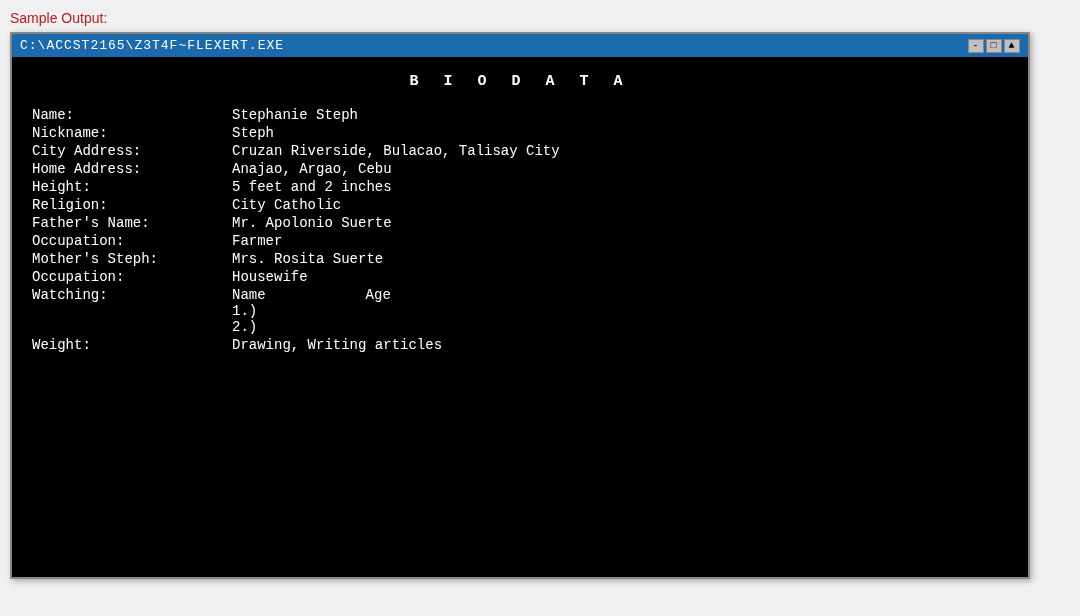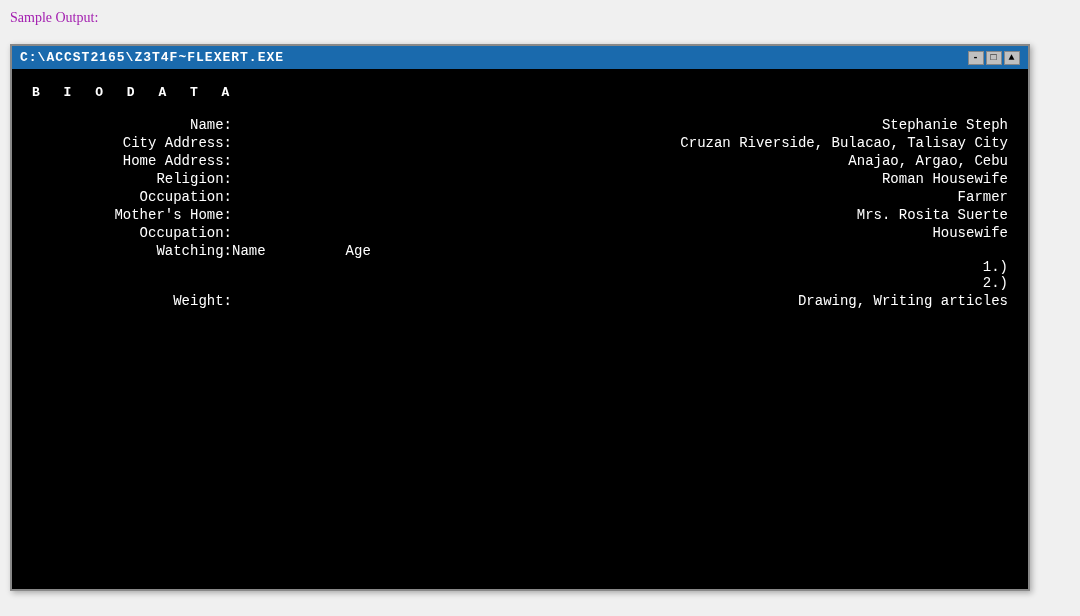--- a/index.html
+++ b/index.html
@@ -12,37 +12,36 @@
       background: #f0f0f0;
       font-family: Arial, sans-serif;
       display: flex;
       flex-direction: column;
       align-items: flex-start;
       padding: 10px;
     }
 
     .sample-label {
       font-size: 14px;
-      color: #a21caf;
-      margin-bottom: 18px;
-      font-family: Liberation Serif, serif;
+      color: #b91c1c;
+      margin-bottom: 6px;
     }
 
     .window-wrapper {
       width: 1020px;
       border: 2px solid #888;
       box-shadow: 2px 2px 6px rgba(0,0,0,0.3);
     }
 
     .title-bar {
       background: #1a6aad;
       color: white;
       font-family: 'Courier New', Courier, monospace;
       font-size: 13px;
-      font-weight: bold;
+      font-weight: normal;
       padding: 4px 8px;
       display: flex;
       justify-content: space-between;
       align-items: center;
       letter-spacing: 1px;
     }
 
     .title-bar-controls {
       display: flex;
       gap: 2px;
@@ -65,30 +64,30 @@
     .terminal {
       background: #000;
       color: #fff;
       font-family: 'Courier New', Courier, monospace;
       font-size: 14px;
       padding: 16px 20px 40px 20px;
       min-height: 520px;
     }
 
     .terminal-title {
+      text-align: center;
       letter-spacing: 8px;
       font-weight: bold;
       margin-bottom: 16px;
-      font-size: 13px;
+      font-size: 15px;
     }
 
     .biodata-table {
       width: 100%;
       border-collapse: collapse;
-      text-align: right;
     }
 
     .biodata-table td {
       padding: 1px 0;
       vertical-align: top;
       font-family: 'Courier New', Courier, monospace;
       font-size: 14px;
       color: #fff;
     }
 
@@ -119,49 +118,61 @@
   <div class="terminal">
     <div class="terminal-title">B I O D A T A</div>
 
     <table class="biodata-table">
       <tbody id="fields-body">
       <tr>
             <td class="label-col">Name:</td>
             <td class="value-col">Stephanie Steph</td>
           </tr>
           <tr>
+            <td class="label-col">Nickname:</td>
+            <td class="value-col">Steph</td>
+          </tr>
+          <tr>
             <td class="label-col">City Address:</td>
             <td class="value-col">Cruzan Riverside, Bulacao, Talisay City</td>
           </tr>
           <tr>
             <td class="label-col">Home Address:</td>
             <td class="value-col">Anajao, Argao, Cebu</td>
           </tr>
           <tr>
+            <td class="label-col">Height:</td>
+            <td class="value-col">5 feet and 2 inches</td>
+          </tr>
+          <tr>
             <td class="label-col">Religion:</td>
-            <td class="value-col">Roman Housewife</td>
+            <td class="value-col">City Catholic</td>
+          </tr>
+          <tr>
+            <td class="label-col">Father's Name:</td>
+            <td class="value-col">Mr. Apolonio Suerte</td>
           </tr>
           <tr>
             <td class="label-col">Occupation:</td>
             <td class="value-col">Farmer</td>
           </tr>
           <tr>
-            <td class="label-col">Mother's Home:</td>
+            <td class="label-col">Mother's Steph:</td>
             <td class="value-col">Mrs. Rosita Suerte</td>
           </tr>
           <tr>
             <td class="label-col">Occupation:</td>
             <td class="value-col">Housewife</td>
           </tr>
         </tbody>
       <tbody>
           <tr>
         <td class="label-col">Watching:</td>
         <td class="value-col">
-          <div style="display:flex; gap:80px;">
+          <div style="display:flex; gap:100px;">
             <span>Name</span>
             <span>Age</span>
           </div>
           <div>1.)</div>
           <div>2.)</div>
         </td>
       </tr>
       <tr>
         <td class="label-col">Weight:</td>
         <td class="value-col">Drawing, Writing articles</td>

